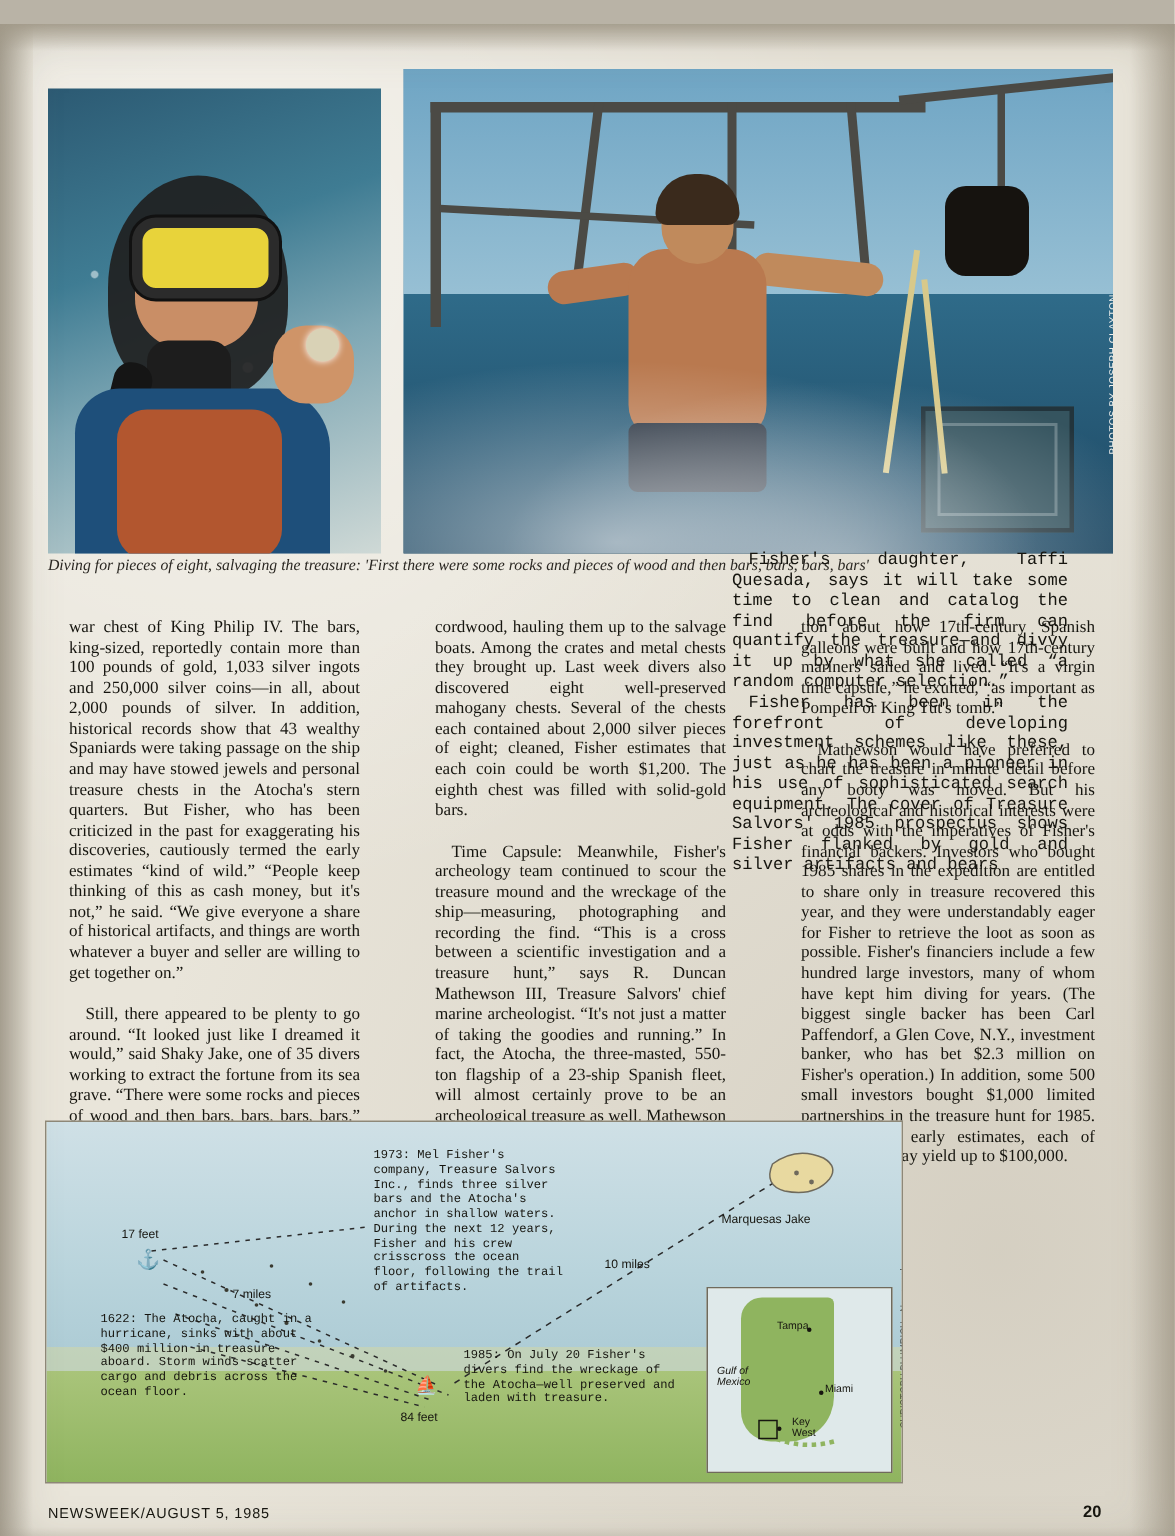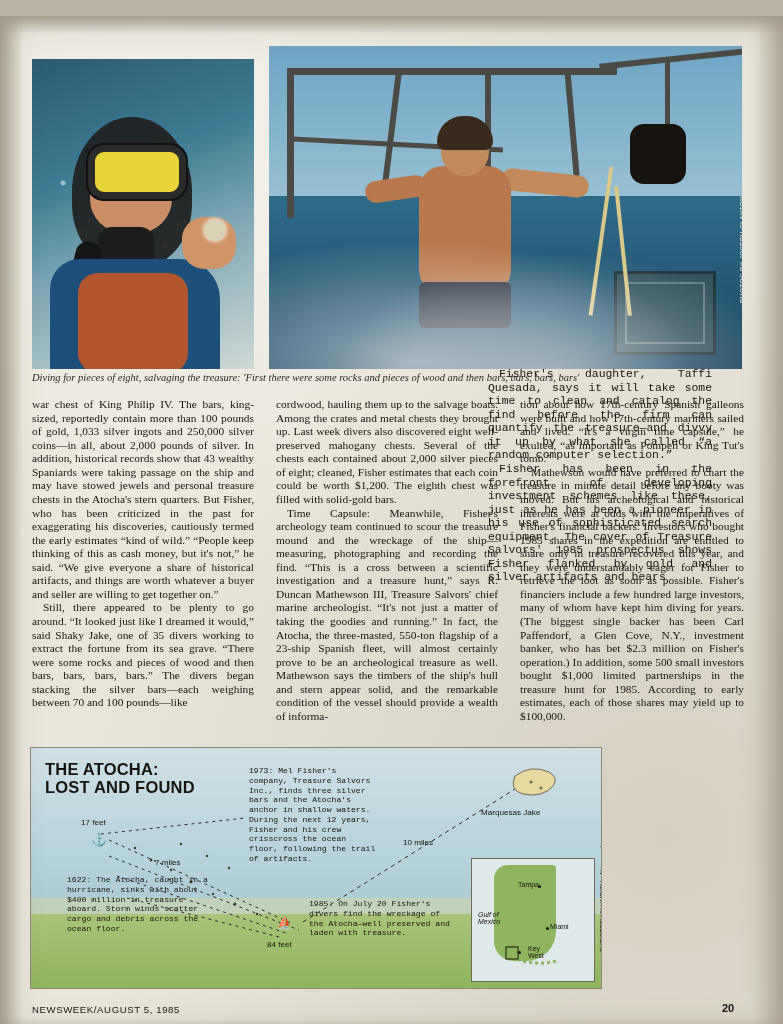--- a/index.html
+++ b/index.html
@@ -81,21 +81,21 @@
     position:absolute;left:32px;top:356px;width:710px;
     font-style:italic;font-size:10.5px;color:#2a2722;line-height:1.1;
   }
 
   
   .cols{position:absolute;left:32px;top:382px;width:710px;}
   .col{position:absolute;top:0;width:222px;font-size:11.4px;line-height:1.19;color:#16150f;text-align:justify;}
   .col1{left:0;}
   .col2{left:244px;}
   .col3{left:488px;width:224px;}
-  .col p{margin:0;text-indent:11px;}
+  .col p{margin:14px;text-indent:11px;}
   .col p.first{text-indent:0;}
   .col3-lower{position:absolute;left:488px;top:352px;width:224px;font-size:11.4px;line-height:1.19;color:#16150f;text-align:justify;}
   .col3-lower p{margin:0;text-indent:11px;font-family:Liberation Mono, monospace;}
 
   
   .info{position:absolute;left:30px;top:731px;width:570px;height:240px;
     background:#efeadf;border:1px solid #8e8878;overflow:hidden;}
   .info-water{position:absolute;left:0;top:0;width:570px;height:180px;
     background:linear-gradient(to bottom,#cfe0e6,#b9d4dc 55%,#a8c8d2 100%);}
   .info-seabed{position:absolute;left:0;top:166px;width:570px;height:74px;
@@ -236,24 +236,20 @@
           <circle cx="182" cy="146" r="1.2"></circle>
         <circle cx="204" cy="156" r="1.4"></circle>
           <circle cx="226" cy="166" r="1.2"></circle>
         <circle cx="104" cy="100" r="1.2"></circle>
           <circle cx="150" cy="96" r="1.2"></circle>
         <circle cx="176" cy="108" r="1.2"></circle>
           <circle cx="198" cy="120" r="1.2"></circle>
       </g>
     </svg>
 
-    <div class="info-title">
-      <div>THE ATOCHA:</div>
-      <div>LOST AND FOUND</div>
-    </div>
 
     <div class="info-note n-1973">1973: Mel Fisher's company, Treasure Salvors Inc., finds three silver bars and the Atocha's anchor in shallow waters. During the next 12 years, Fisher and his crew crisscross the ocean floor, following the trail of artifacts.</div>
     <div class="info-note n-1622">1622: The Atocha, caught in a hurricane, sinks with about $400 million in treasure aboard. Storm winds scatter cargo and debris across the ocean floor.</div>
     <div class="info-note n-1985">1985: On July 20 Fisher's divers find the wreckage of the Atocha—well preserved and laden with treasure.</div>
 
     <div class="lbl l-17ft">17 feet</div>
     <div class="lbl l-7mi">7 miles</div>
     <div class="lbl l-10mi">10 miles</div>
     <div class="lbl l-54ft">84 feet</div>
     <div class="lbl l-marq">Marquesas Jake</div>

